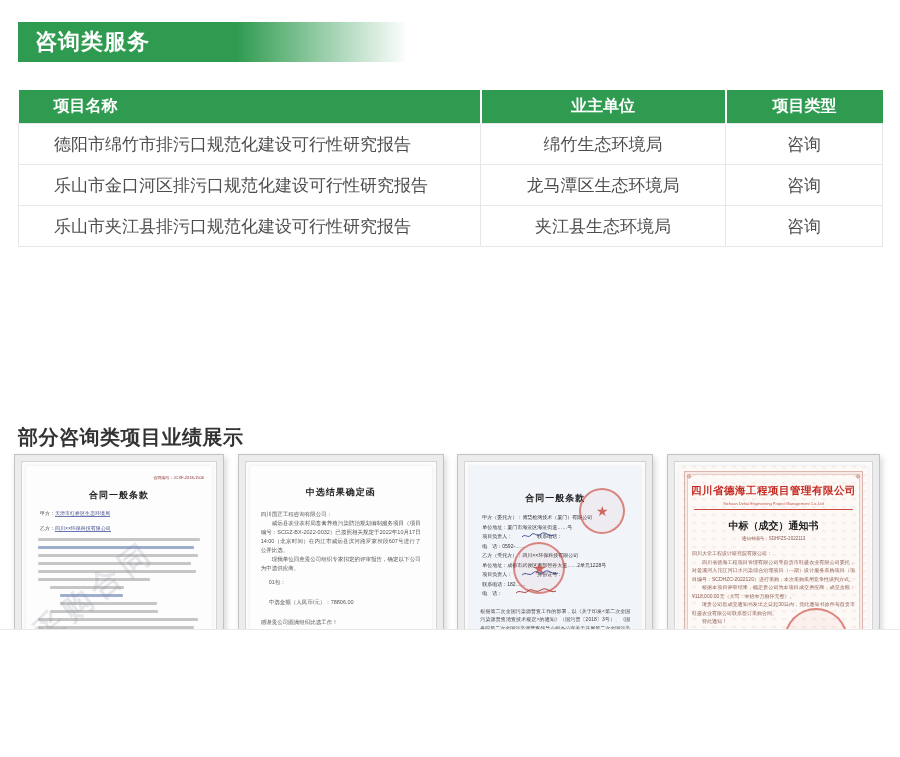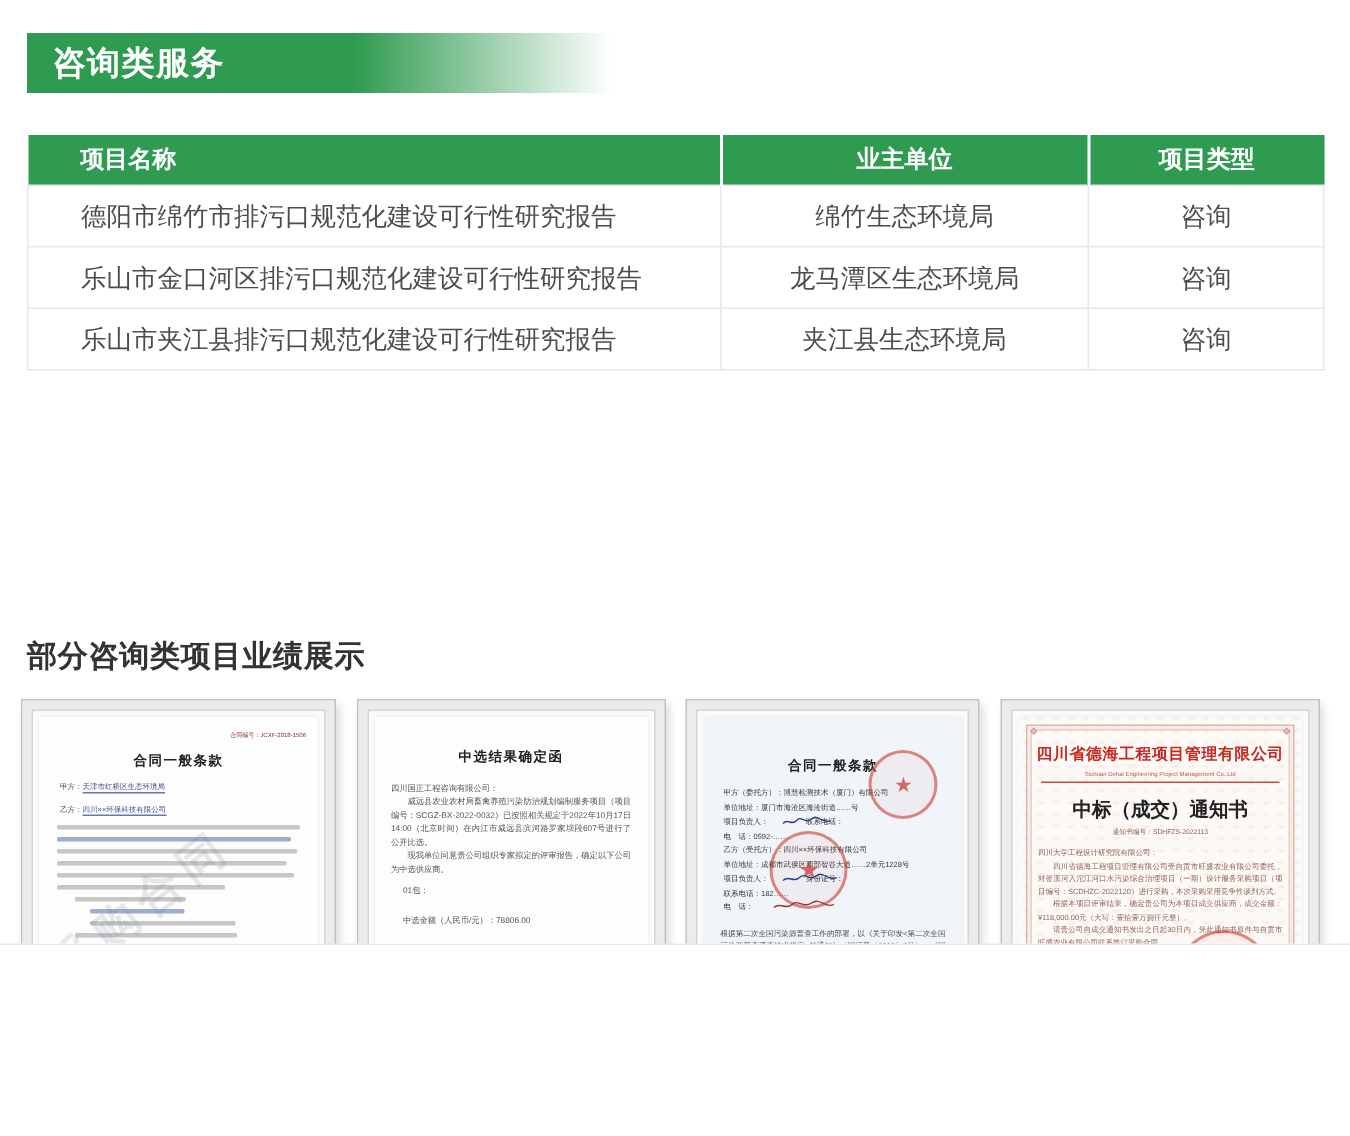--- a/index.html
+++ b/index.html
@@ -15,21 +15,21 @@
   table.projects{position:absolute;left:18px;top:90px;width:864px;border-collapse:collapse;table-layout:fixed;padding-left:15px;}
   .projects th{background:#2f9b50;color:#fff;font-size:16px;font-weight:bold;height:33px;padding:0;text-align:center;}
   .projects th.c-name,.projects td.c-name{text-align:left;padding-left:35px;}
   .projects th+th{border-left:2px solid #fff;}
   .projects td{height:40px;padding:0;border:1px solid #e7e7e7;background:#fff;color:#4d4d4d;font-size:17px;text-align:center;}
 
   
   .sub{position:absolute;left:18px;top:424px;margin:0;font-size:20px;font-weight:bold;color:#333;letter-spacing:0.5px;}
 
   
-  .gallery{position:absolute;left:14px;top:466px;width:866px;display:flex;justify-content:space-between;align-items:flex-start;}
+  .gallery{position:absolute;left:14px;top:454px;width:866px;display:flex;justify-content:space-between;align-items:flex-start;}
   .cert{position:relative;box-sizing:border-box;background:#fbfbfb;border:1px solid #c2c2c2;padding:11px;
         box-shadow:inset 0 0 0 6px #ececec,inset 0 0 0 7px #d4d4d4,2px 3px 6px rgba(0,0,0,.16);margin:0;}
   .w1{width:210px;height:270px;} .w2{width:206px;height:270px;} .w3{width:196px;height:268px;} .w4{width:213px;height:278px;}
   .paper{position:relative;width:100%;height:100%;background:#fdfdfd;overflow:hidden;box-shadow:0 0 3px rgba(0,0,0,.08);box-sizing:border-box;}
 
   
   .ref{margin:9px 8px 0 0;text-align:right;font-size:4px;color:#8a3030;}
   .dtitle{margin-top:9px;text-align:center;font-size:9px;font-weight:bold;color:#222;letter-spacing:1px;}
   .fline{margin:7px 14px 0;font-size:5px;line-height:8px;color:#444;}
   .ul{color:#44508c;border-bottom:0.5px solid #6a77b0;}
@@ -67,21 +67,21 @@
   .paper-notice{background:#fdf9f6;
     background-image:radial-gradient(circle at 50% 0,rgba(205,140,130,.10) 0 2px,transparent 3px);
     background-size:10px 8px;}
   .notice-border{position:absolute;inset:5px;border:1px solid #dcb6ae;
     box-shadow:inset 0 0 0 2px #f7ebe7,inset 0 0 0 3px #e8cdc6;pointer-events:none;}
   .corner{position:absolute;color:#cf9f96;font-size:7px;line-height:7px;}
   .ctl{top:7px;left:7px;} .ctr{top:7px;right:7px;} .cbl{bottom:7px;left:7px;} .cbr{bottom:7px;right:7px;}
   .n-company{margin-top:18px;text-align:center;font-size:10.5px;font-weight:bold;color:#c42a22;letter-spacing:0.5px;}
   .n-en{margin-top:3px;text-align:center;font-size:4px;color:#c4554a;}
   .n-rule{margin:3px auto 0;width:84%;border-top:1.5px solid #cf4a3e;}
-  .n-title{margin-top:9px;text-align:center;font-size:13px;font-weight:bold;color:#222;}
+  .n-title{margin-top:9px;text-align:center;font-size:10px;font-weight:bold;color:#222;}
   .n-no{margin-top:3px;text-align:center;font-size:4.5px;color:#8d5f54;}
   .n-body{margin:8px 13px 0;font-size:5px;line-height:8.5px;color:#8d5f54;text-align:justify;}
   .n-body .ind{text-indent:10px;}
   .n-sign{margin:10px 16px 0 0;text-align:right;font-size:5px;color:#8d5f54;}
   .n-date{margin:4px 22px 0 0;text-align:right;font-size:5px;color:#8d5f54;}
   .seal-d4{width:60px;height:60px;right:20px;bottom:48px;}
   .seal-d4 .star{font-size:20px;}
   .n-note{position:absolute;left:10px;right:10px;bottom:9px;border-top:1px solid #dcb6ae;padding-top:3px;
           font-size:4px;line-height:6px;color:#9b6a5e;}
 </style>

